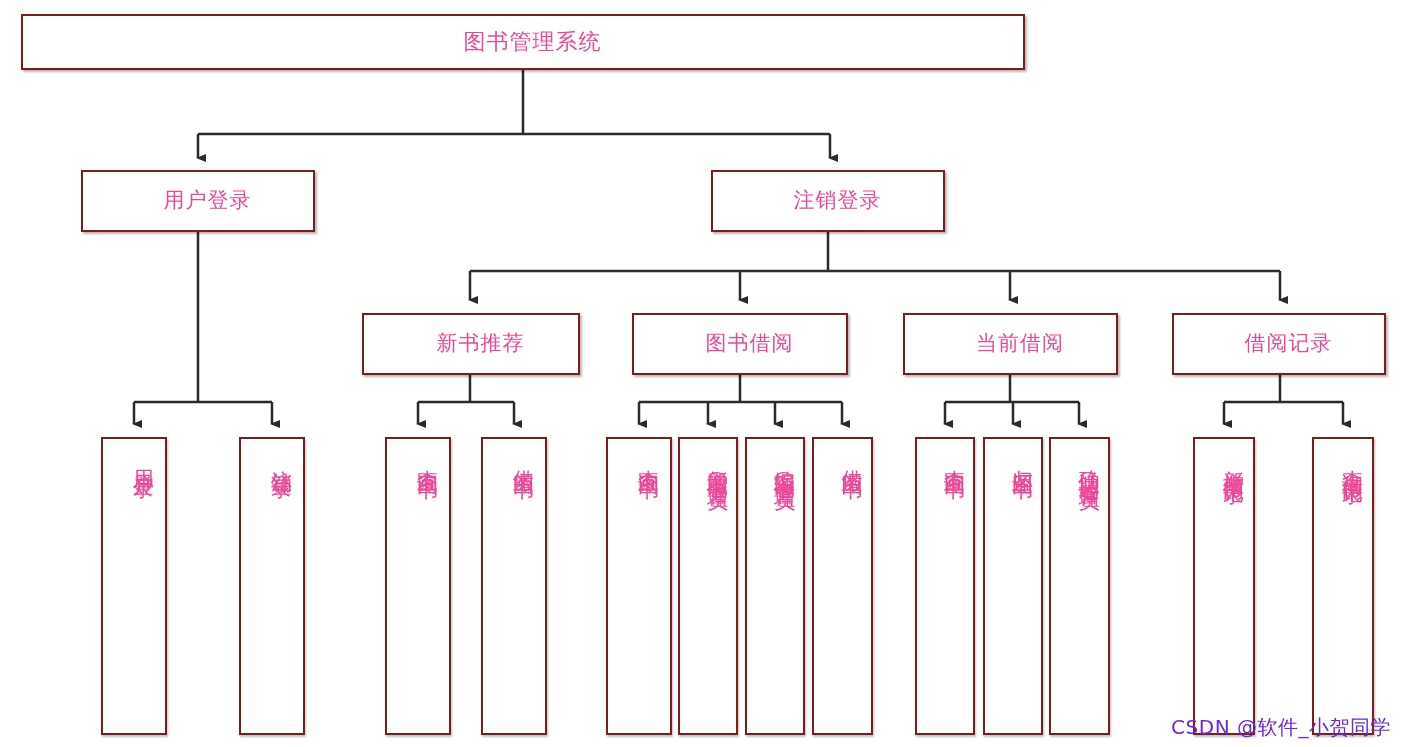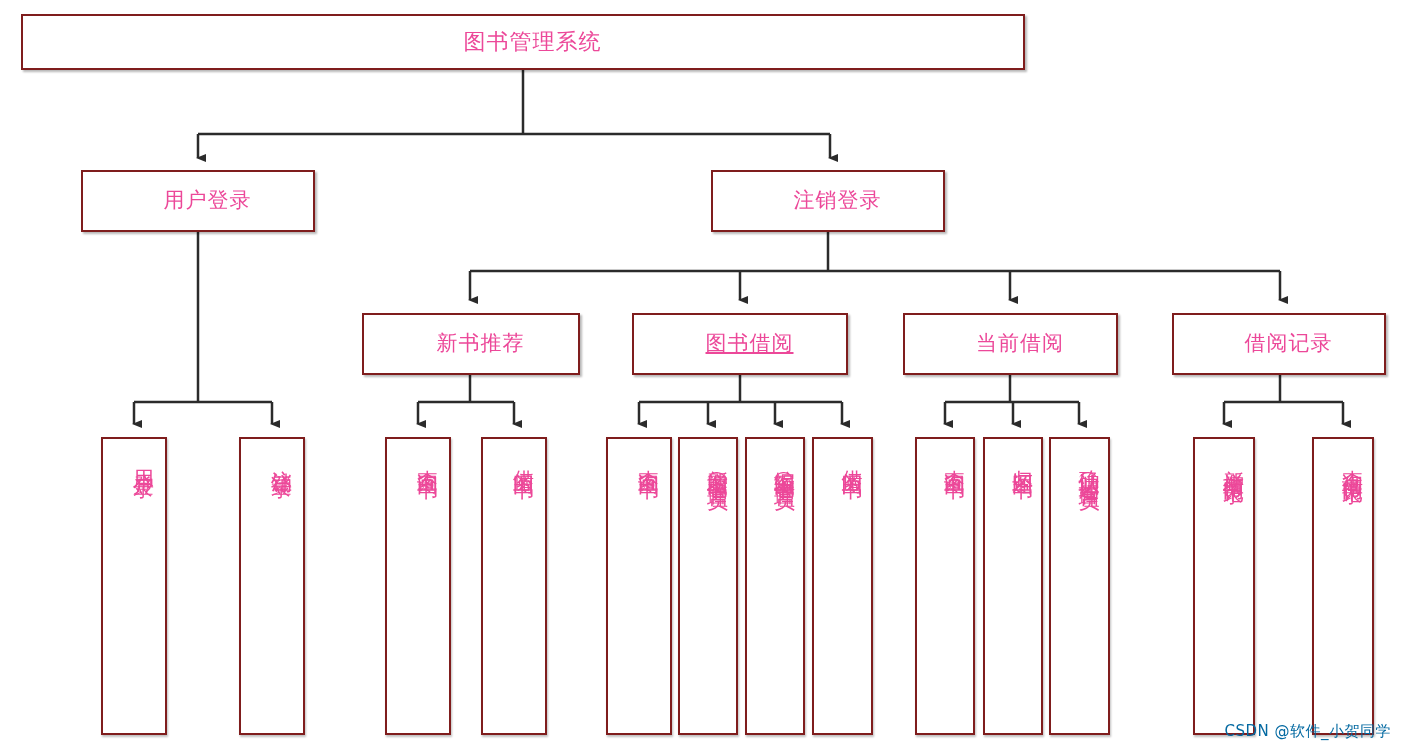--- a/index.html
+++ b/index.html
@@ -57,22 +57,22 @@
     text-orientation: upright;
     letter-spacing: 3px;
     line-height: 1.05;
     white-space: nowrap;
     text-align: left;
   }
   .watermark {
     position: absolute;
     right: 14px;
     bottom: 6px;
-    font-size: 15px;
-    color: #0369a1;
+    font-size: 20px;
+    color: #6d28d9;
     letter-spacing: 0.5px;
     white-space: nowrap;
     user-select: none;
   }
 </style>
 </head>
 <body>
 
 <div id="canvas">
 
@@ -133,21 +133,21 @@
   <div class="node horiz" style="left:81px; top:170px; width:234px; height:62px;">
     <span>用户登录</span>
   </div>
   <div class="node horiz" style="left:711px; top:170px; width:234px; height:62px;">
     <span>注销登录</span>
   </div>
 
   <div class="node horiz" style="left:362px; top:313px; width:218px; height:62px;text-align:center;">
     <span>新书推荐</span>
   </div>
-  <div class="node horiz" style="left:632px; top:313px; width:216px; height:62px;text-decoration:underline;">
+  <div class="node horiz" style="left:632px; top:313px; width:216px; height:62px;">
     <span>图书借阅</span>
   </div>
   <div class="node horiz" style="left:903px; top:313px; width:215px; height:62px;text-align:center;">
     <span>当前借阅</span>
   </div>
   <div class="node horiz" style="left:1172px; top:313px; width:214px; height:62px;">
     <span>借阅记录</span>
   </div>
 
   <div class="node leaf" style="left:101px; top:437px; width:66px; height:298px;">

